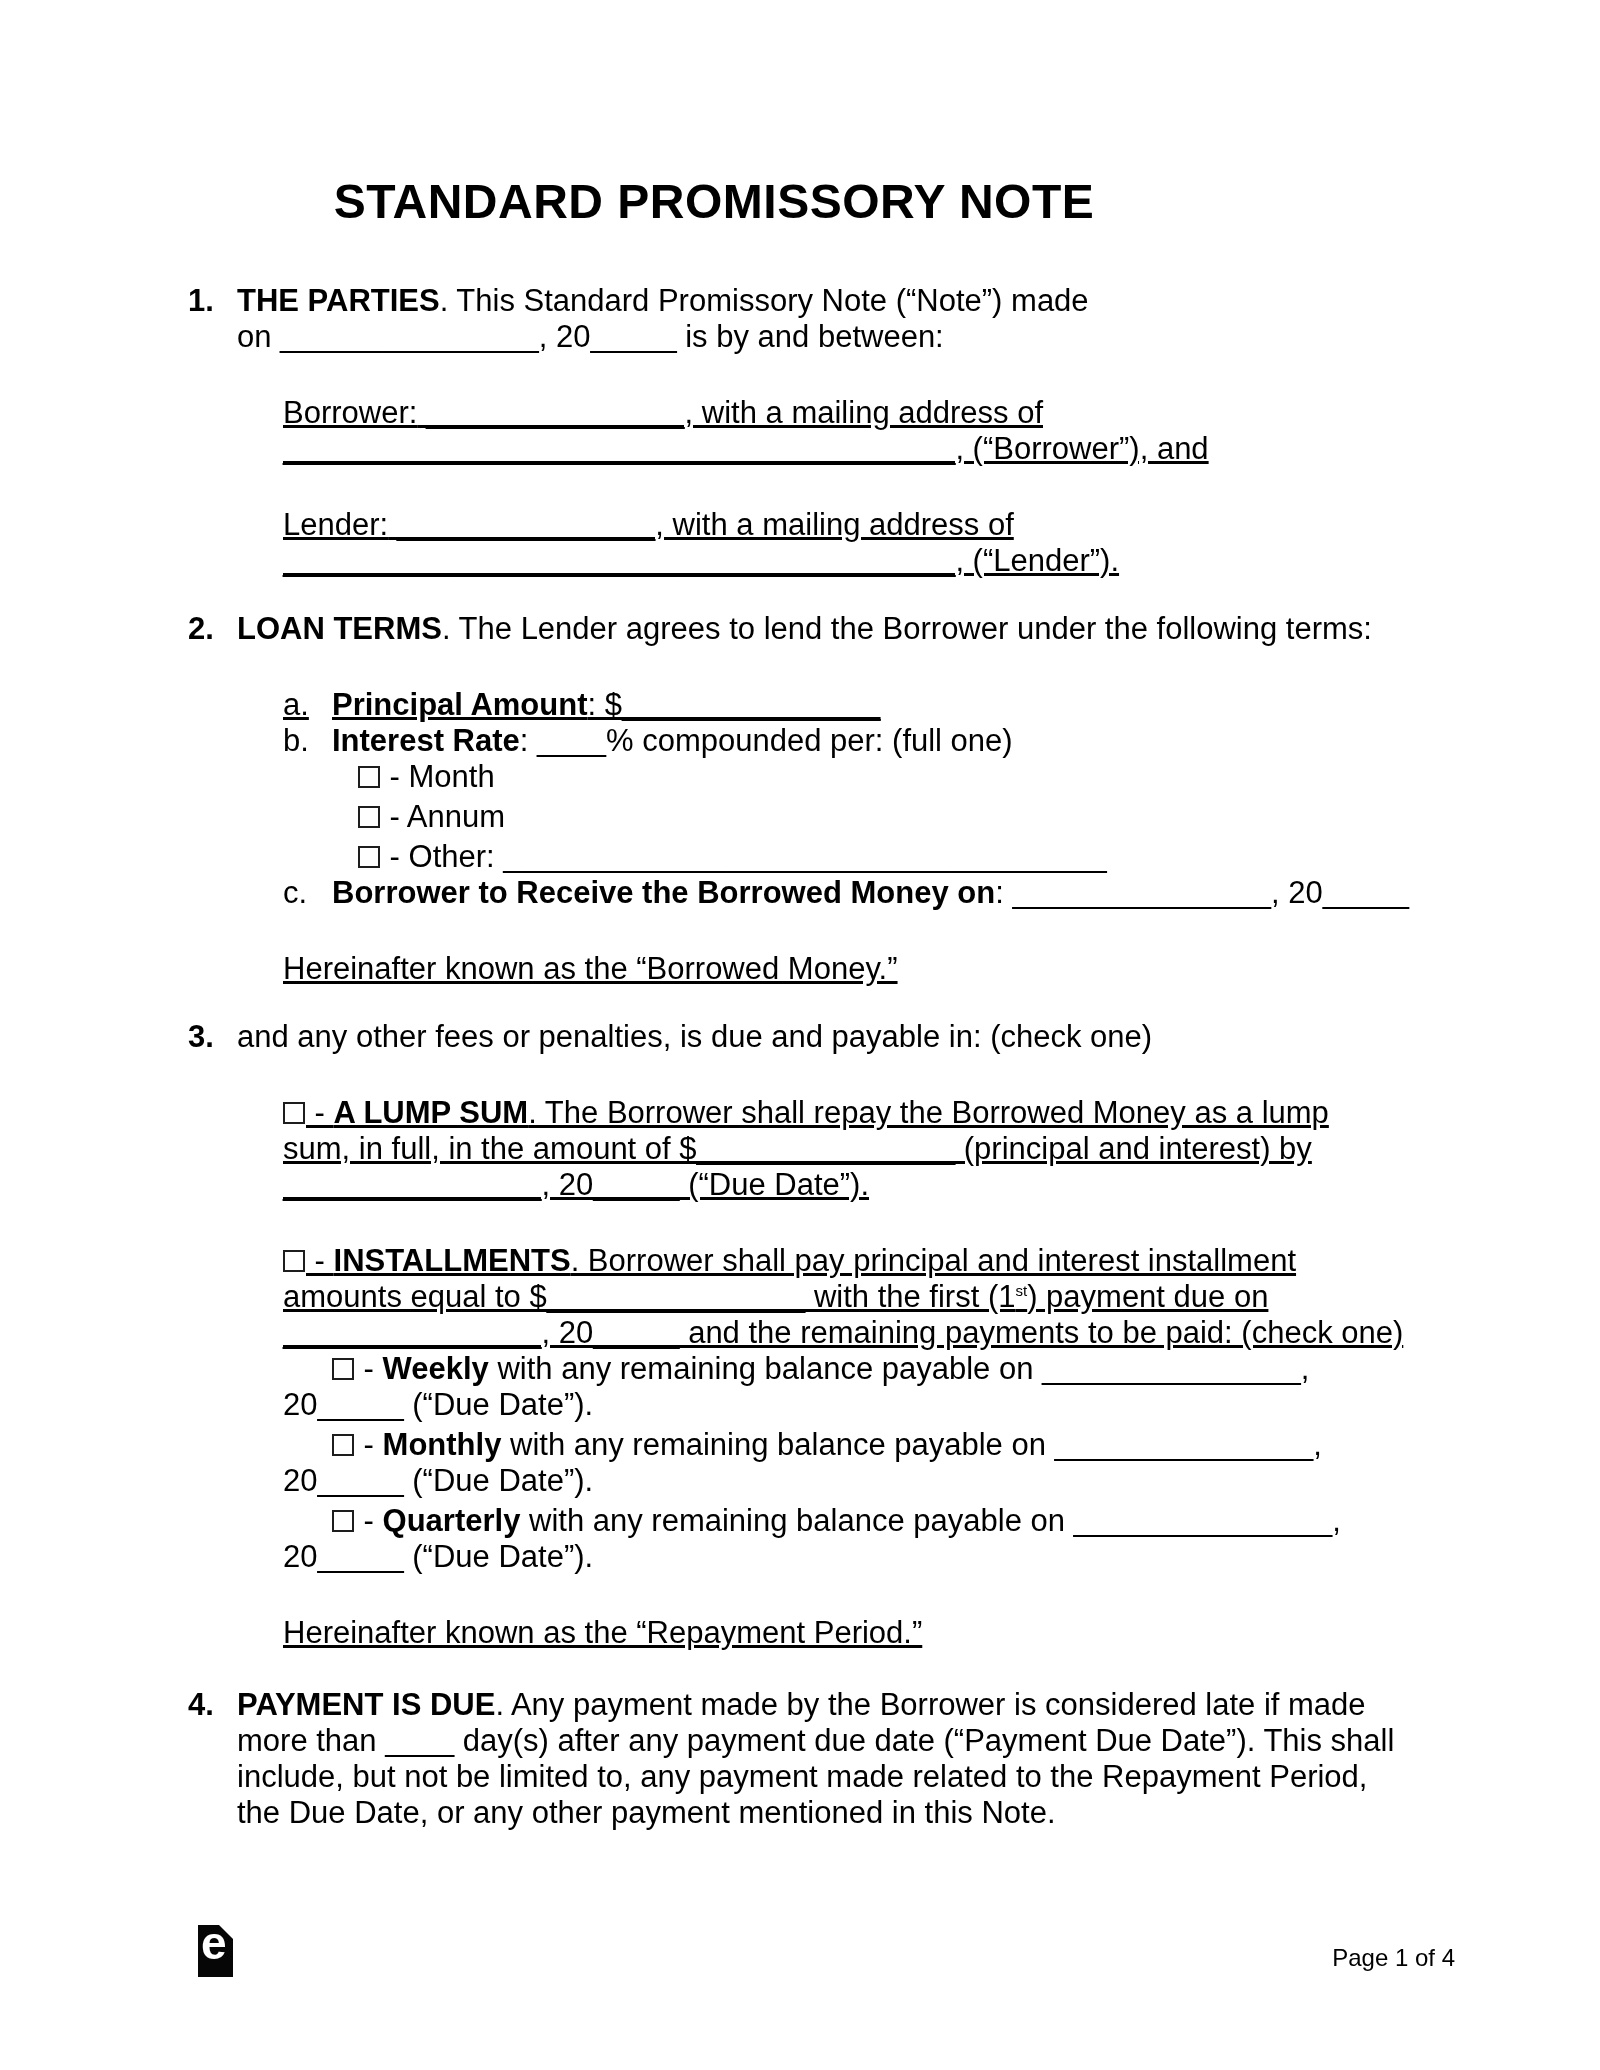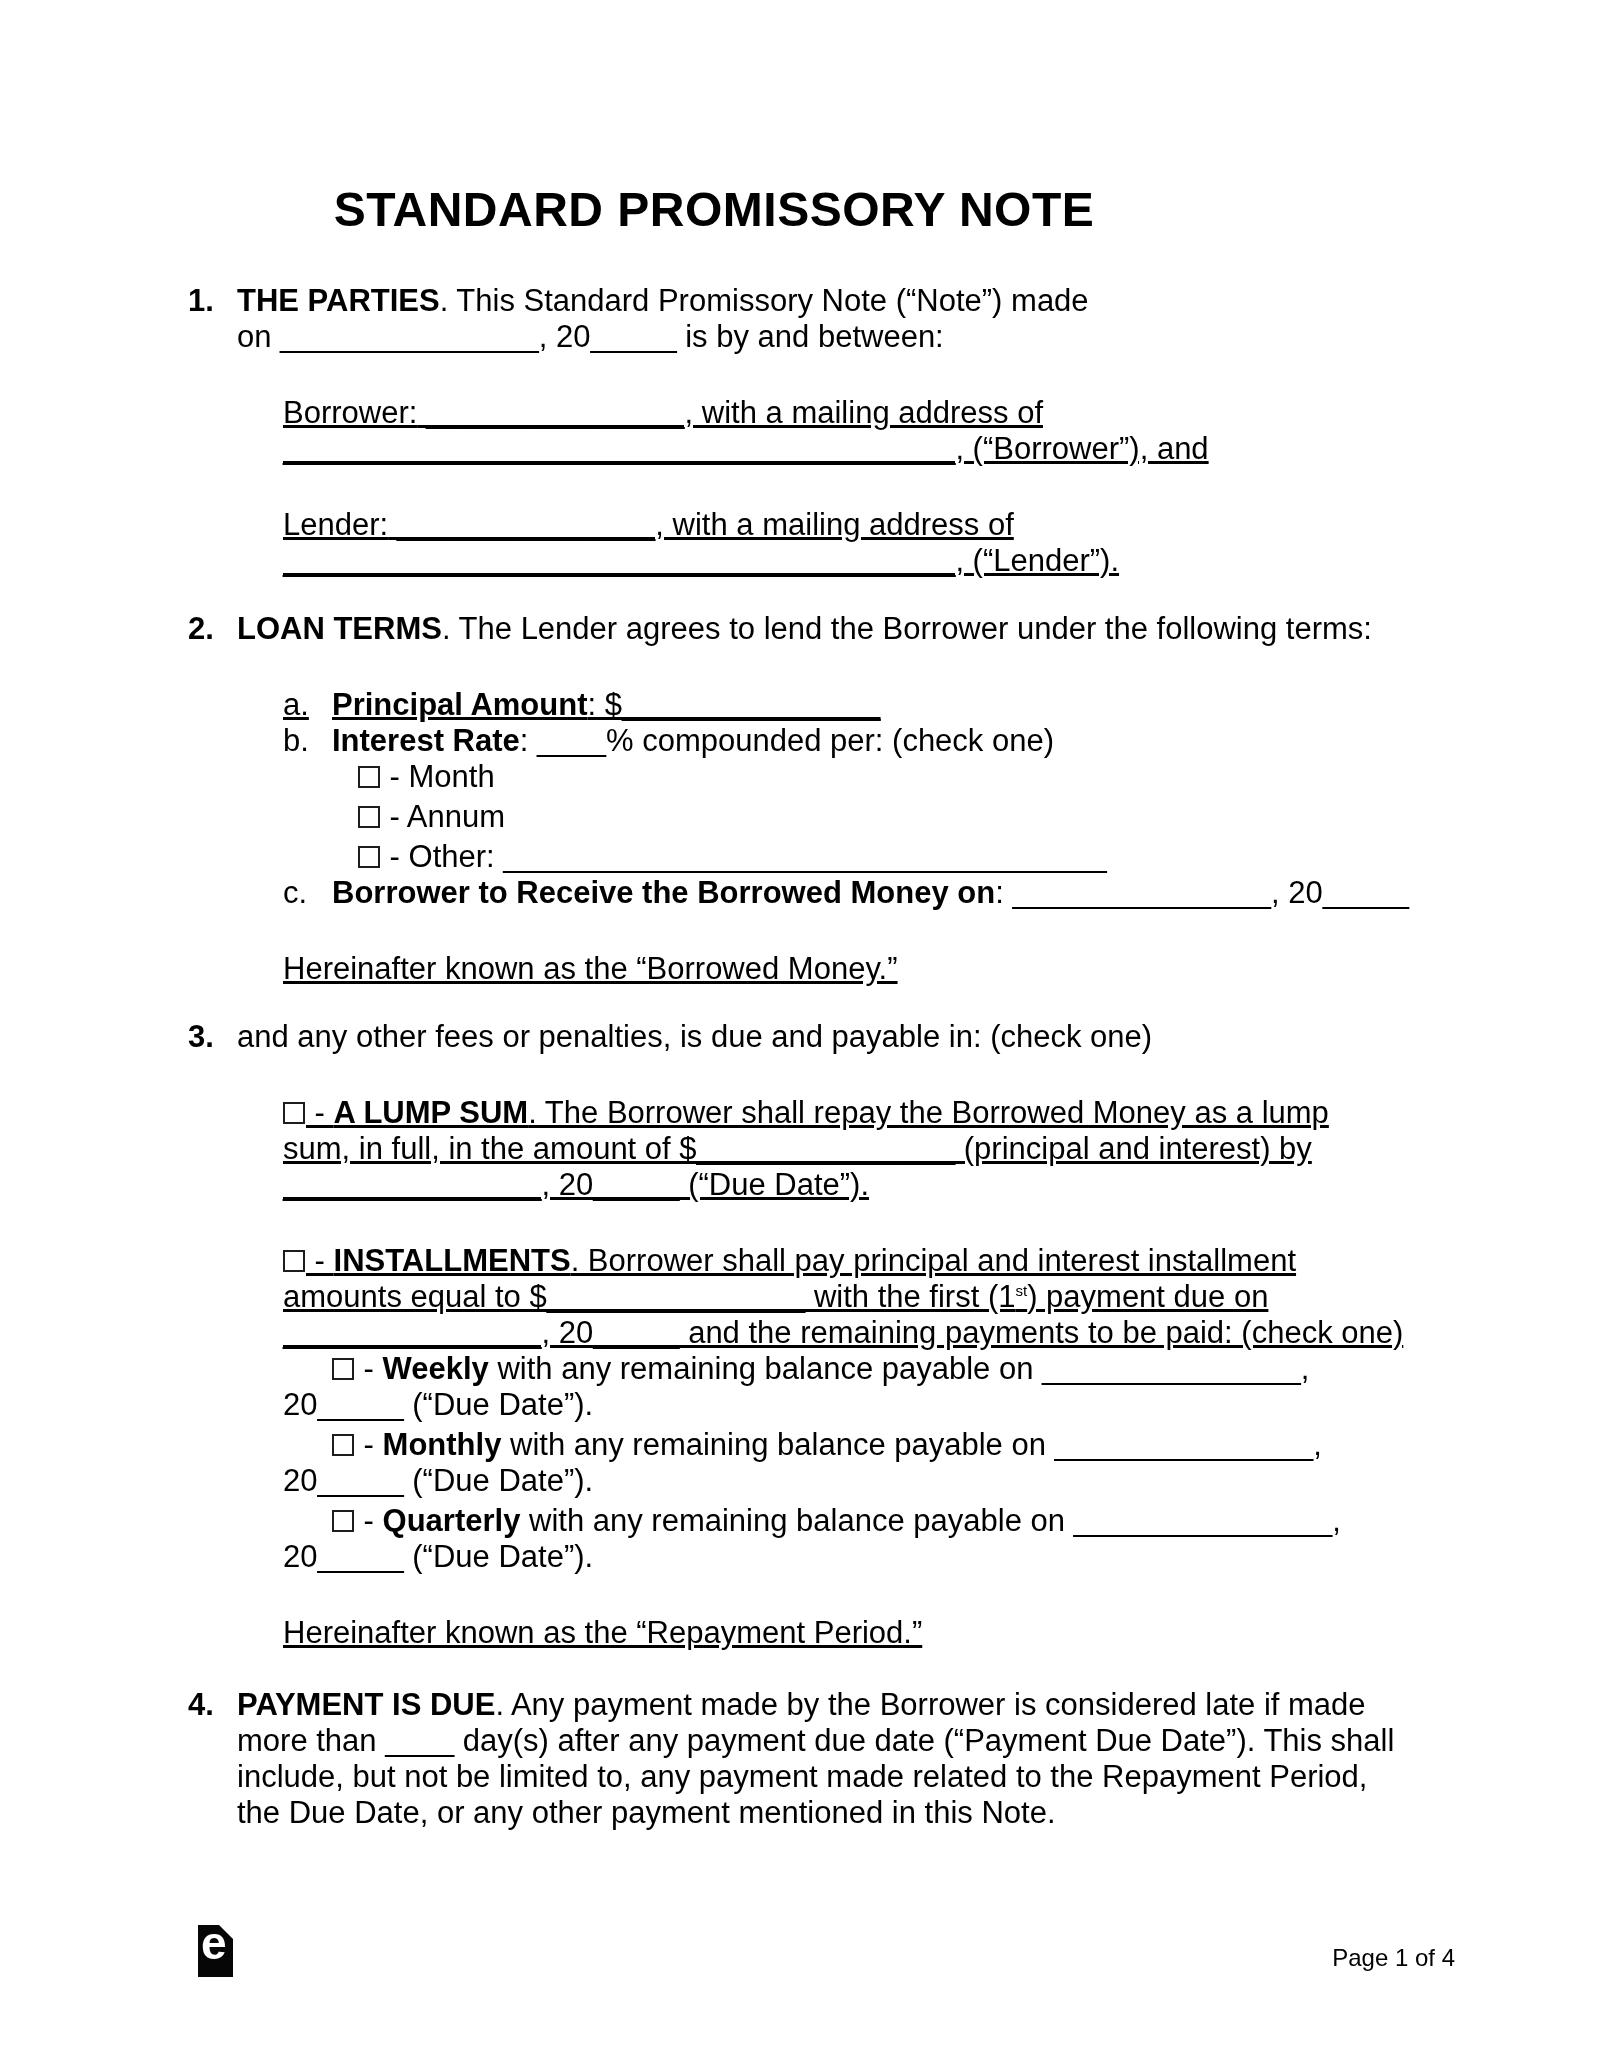--- a/index.html
+++ b/index.html
@@ -1,18 +1,18 @@
 <!DOCTYPE html>
 <html><head>
 <meta charset="utf-8">
 <style>
   html,body{margin:0;padding:0;background:#ffffff;}
   body{width:1600px;height:2070px;font-family:"Liberation Sans","DejaVu Sans",sans-serif;color:#000;}
   .page{position:relative;width:1600px;height:2070px;background:#fff;overflow:hidden;}
-  .title{position:absolute;top:186px;left:0;width:1428px;text-align:center;
+  .title{position:absolute;top:178px;left:0;width:1428px;text-align:center;
          font-size:48px;line-height:48px;font-weight:bold;letter-spacing:.5px;}
   .doc{position:absolute;left:188px;top:283px;width:1322px;}
   .sec{display:flex;}
   .num{width:49px;flex:none;font-weight:bold;font-size:31px;line-height:36px;white-space:pre;}
   .secbody{flex:1;min-width:0;}
   .ln{font-size:31px;line-height:36px;white-space:pre;}
   .ind{margin-left:46px;}
   .arow{display:flex;margin-left:46px;}
   .amark{width:49px;flex:none;font-size:31px;line-height:36px;}
   .atext{flex:1;min-width:0;}
@@ -66,21 +66,21 @@
       <div class="num">2.</div>
       <div class="secbody">
         <div class="ln"><span class="b">LOAN TERMS</span><span class="">. The Lender agrees to lend the Borrower under the following terms:</span></div>
 
         <div class="arow gap40">
           <div class="amark ln">a.</div>
           <div class="atext ln"><span class="b">Principal Amount</span><span class="">: $_______________</span></div>
         </div>
         <div class="arow">
           <div class="amark ln">b.</div>
-          <div class="atext ln"><span class="b">Interest Rate</span><span class="">: ____% compounded per: (check one)</span></div>
+          <div class="atext ln"><span class="b">Interest Rate</span><span class="">: ____% compounded per: (full one)</span></div>
         </div>
 
         <div class="ln cbline"><span class="box"></span><span class=""> - Month</span></div>
         <div class="ln cbline gap4"><span class="box"></span><span class=""> - Annum</span></div>
         <div class="ln cbline gap4"><span class="box"></span><span class=""> - Other: ___________________________________</span></div>
 
         <div class="arow">
           <div class="amark ln">c.</div>
           <div class="atext ln"><span class="b">Borrower to Receive the Borrowed Money on</span><span class="">: _______________, 20_____</span></div>
         </div>

